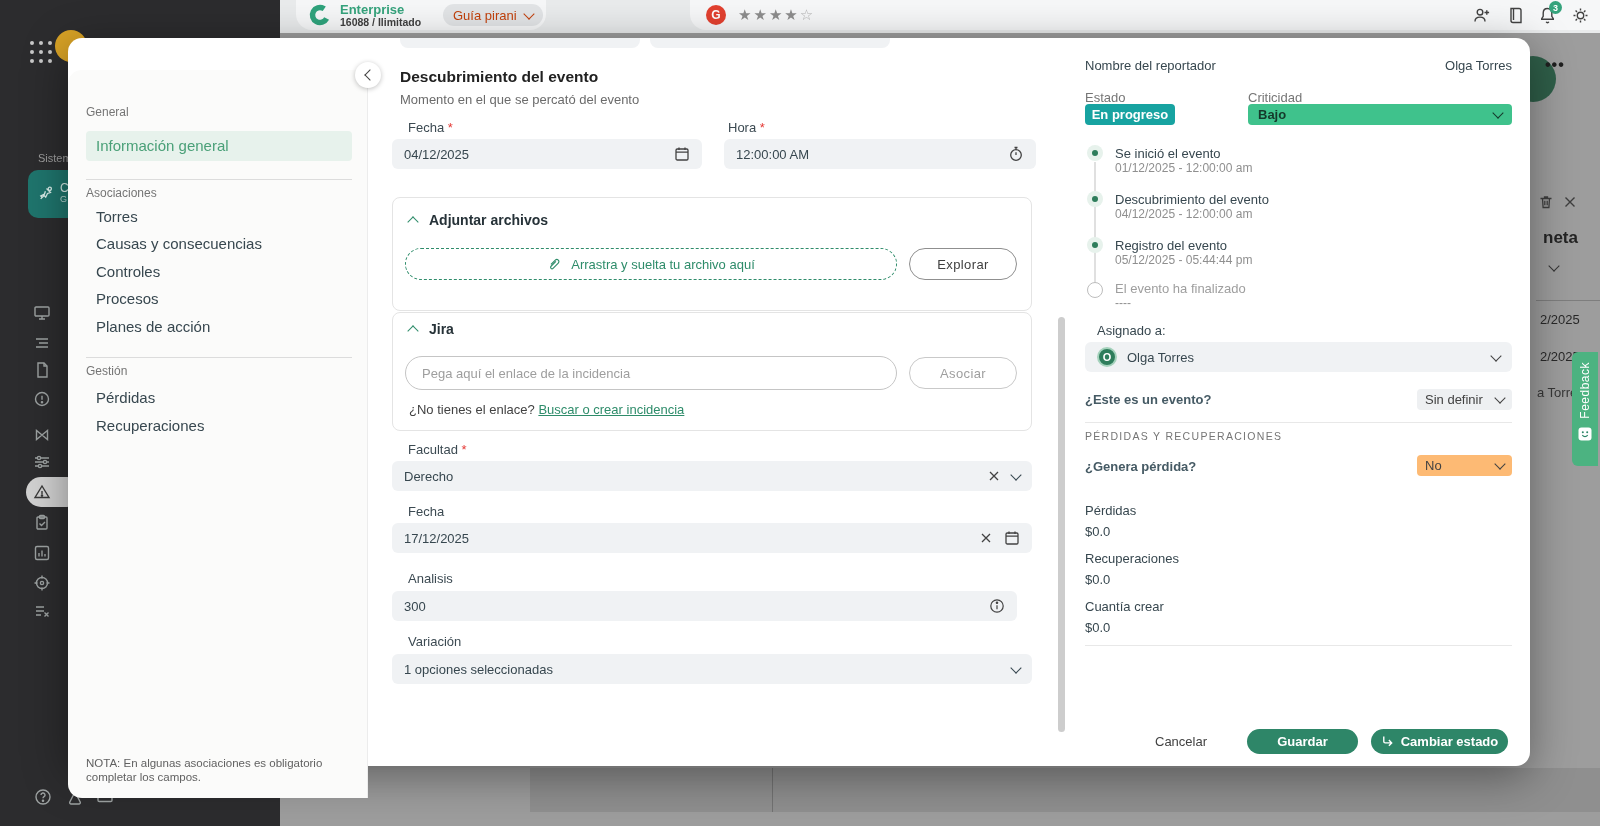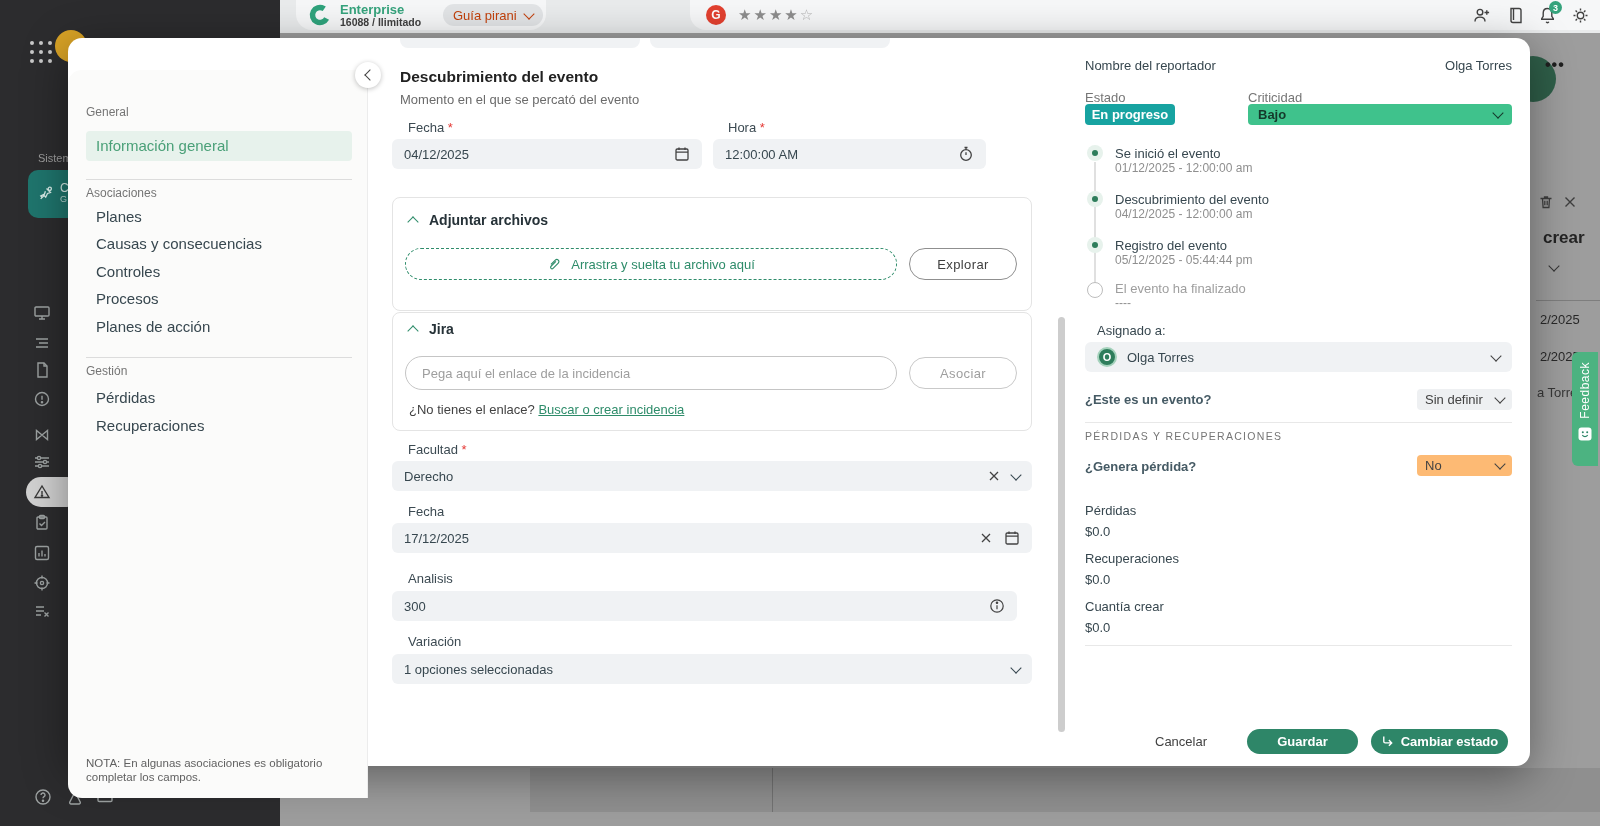--- a/index.html
+++ b/index.html
@@ -281,21 +281,21 @@
     <span class="bgfrag" style="left:1538px;top:194px;width:16px;height:16px;color:#555">
       <svg viewBox="0 0 16 16" fill="none" stroke="currentColor" stroke-width="1.3">
           <path d="M2.5 4.5h11M6.5 4.5V3h3v1.5M4.5 4.5l.6 9h5.8l.6-9M6.8 6.8v4.5M9.2 6.8v4.5"></path>
         </svg>
       </span>
     <span class="bgfrag" style="left:1562px;top:194px;width:16px;height:16px;color:#555">
       <svg viewBox="0 0 16 16" stroke="currentColor" stroke-width="1.4">
           <path d="M3.5 3.5l9 9M12.5 3.5l-9 9"></path>
         </svg>
       </span>
-    <span class="bgfrag" style="left:1543px;top:228px;font-size:17px;font-weight:bold;color:#2b2b2b">crear</span>
+    <span class="bgfrag" style="left:1543px;top:228px;font-size:17px;font-weight:bold;color:#2b2b2b">neta</span>
     <span class="bgfrag chev" style="left:1550px;top:262px;color:#444"></span>
     <div class="bgfrag" style="left:1536px;top:300px;width:64px;height:1px;background:#bbb"></div>
     <span class="bgfrag" style="left:1540px;top:312px;font-size:13px">2/2025</span>
     <span class="bgfrag" style="left:1540px;top:349px;font-size:13px">2/2025</span>
     <span class="bgfrag" style="left:1537px;top:385px;font-size:13px;color:#4a4a4a">a Torres</span>
     <div class="bgfrag" style="left:1510px;top:56px;width:46px;height:46px;border-radius:50%;background:#3c8a67"></div>
     <span class="bgfrag" style="left:1545px;top:56px;font-size:16px;font-weight:bold;letter-spacing:1px;color:#222">•••</span>
     <div class="bgfrag" style="left:530px;top:768px;width:1070px;height:44px;background:#d7d7d7"></div>
     <div class="bgfrag" style="left:772px;top:768px;width:1px;height:44px;background:#aaa"></div>
   </div>
@@ -314,21 +314,21 @@
     </span>
   </div>
 
   <div class="modal">
 
     <aside class="mnav">
       <div class="mnav-sec" style="top:35px">General</div>
       <div class="mnav-active" style="top:61px">Información general</div>
       <div class="mnav-div" style="top:109px"></div>
       <div class="mnav-sec" style="top:116px">Asociaciones</div>
-      <div class="mnav-item" style="top:133px">Planes</div>
+      <div class="mnav-item" style="top:133px">Torres</div>
       <div class="mnav-item" style="top:160px">Causas y consecuencias</div>
       <div class="mnav-item" style="top:188px">Controles</div>
       <div class="mnav-item" style="top:215px">Procesos</div>
       <div class="mnav-item" style="top:243px">Planes de acción</div>
       <div class="mnav-div" style="top:287px"></div>
       <div class="mnav-sec" style="top:294px">Gestión</div>
       <div class="mnav-item" style="top:314px">Pérdidas</div>
       <div class="mnav-item" style="top:342px">Recuperaciones</div>
       <div class="mnav-note">NOTA: En algunas asociaciones es obligatorio completar los campos.</div>
     </aside>
@@ -348,21 +348,21 @@
 
       <div class="finput" style="left:0;top:101px;width:310px">
         <span class="grow">04/12/2025</span>
         <span class="icbtn">
           <svg viewBox="0 0 16 16" fill="none" stroke="currentColor" stroke-width="1.3">
               <rect x="2" y="3" width="12" height="11" rx="1.3"></rect>
               <path d="M5 1.5V4M11 1.5V4M2 6.2h12"></path>
             </svg>
           </span>
       </div>
-      <div class="finput" style="left:321px;top:101px;width:273px">
+      <div class="finput" style="left:332px;top:101px;width:312px">
         <span class="grow">12:00:00 AM</span>
         <span class="icbtn">
           <svg viewBox="0 0 16 16" fill="none" stroke="currentColor" stroke-width="1.3">
               <circle cx="8" cy="9" r="5.3"></circle>
               <path d="M6.5 1.5h3M8 1.5v2.2M8 9V6.3"></path>
             </svg>
           </span>
       </div>
 
       <div class="card" style="top:274px;height:119px">

